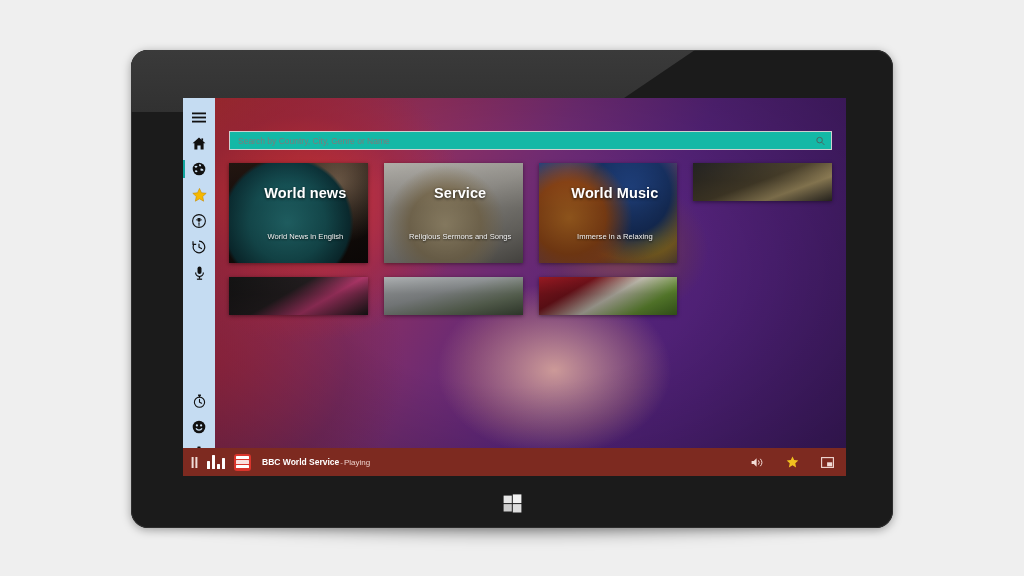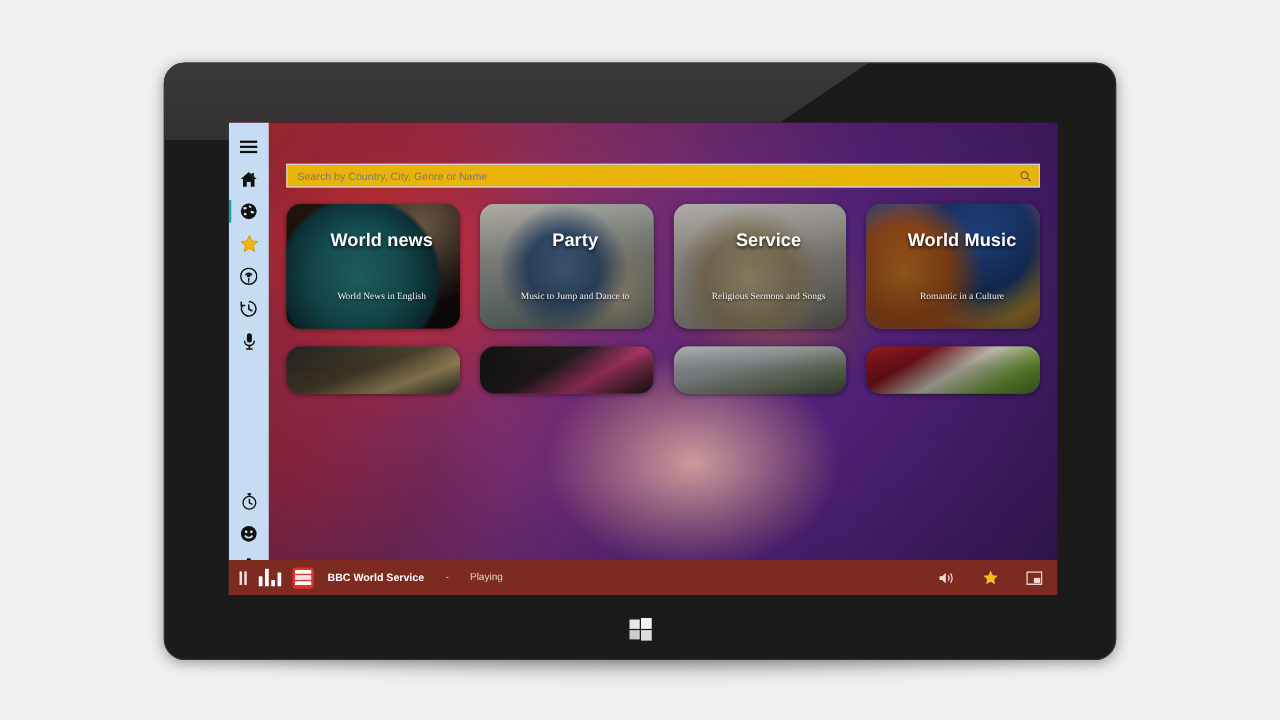--- a/index.html
+++ b/index.html
@@ -118,21 +118,21 @@
   #content {
     position: absolute;
     left: 32px; top: 0; right: 0; bottom: 28px;
     overflow: hidden;
     padding: 0 14px;
   }
   #search-row { padding-top: 33px; }
   #search-box {
     position: relative;
     height: 19px;
-    background: #eab308;
+    background: #14b8a6;
     border: 1px solid #cfcfcf;
     display: flex; align-items: center;
     padding: 0 22px 0 8px;
   }
   #search-input {
     border: 0; outline: 0; background: transparent;
     width: 100%;
     font-family: "Liberation Sans", sans-serif;
     font-size: 8.5px;
     color: #3a3a3a;
@@ -148,21 +148,21 @@
   
   #grid {
     margin-top: 13px;
     display: grid;
     grid-template-columns: repeat(4, 1fr);
     gap: 14px 16px;
   }
   .tile {
     position: relative;
     height: 100px;
-    border-radius: 12px;
+    border-radius: 0;
     overflow: hidden;
     box-shadow: 0 1px 4px rgba(0,0,0,0.45);
     display: flex; flex-direction: column;
     align-items: center; justify-content: center; padding-left: 14px;
   }
   .tile-art { position: absolute; inset: 0; }
   .tile-scrim {
     position: absolute; inset: 0;
     background: linear-gradient(180deg, rgba(0,0,0,0.18) 0%, rgba(0,0,0,0.34) 45%, rgba(0,0,0,0.40) 100%);
   }
@@ -175,21 +175,20 @@
     letter-spacing: 0.1px;
     text-align: center;
   }
   .tile-sub {
     position: relative;
     margin-top: 31px;
     color: #f2f2f2;
     font-size: 7.6px;
     text-shadow: 0 1px 2px rgba(0,0,0,0.8);
     text-align: left;
-    font-family: Liberation Serif, serif;
   }
   .tile.partial { height: 38px; }
 
   
   .art-globe {
     background:
       radial-gradient(circle at 42% 60%, #2f8f93 0%, #1d6b70 38%, #0f3d44 62%, rgba(0,0,0,0) 66%),
       radial-gradient(circle at 78% 20%, rgba(225,190,150,0.55) 0%, rgba(0,0,0,0) 45%),
       linear-gradient(160deg, #2a1a14 0%, #120c0a 100%);
   }
@@ -275,21 +274,21 @@
     gap: 1px;
     padding: 2px;
   }
   #station-logo span {
     display: block; width: 100%; height: 3px;
     background: #ffffff;
     border-radius: 0.5px;
   }
   #station-logo span:nth-child(2) { opacity: 0.85; height: 4px; }
   #now-playing {
-    display: flex; align-items: flex-start; gap: 17px;
+    display: flex; align-items: center; gap: 1px;
     margin-left: 2px;
   }
   #station-name {
     color: #ffffff; font-size: 8.5px; font-weight: bold;
   }
   #np-dash { color: #e0bdb6; font-size: 8px; }
   #np-status { color: #eccfc9; font-size: 8px; }
   #player-right {
     margin-left: auto;
     display: flex; align-items: center; gap: 22px;
@@ -440,39 +439,33 @@
           <div class="tile-art art-globe"></div>
           <div class="tile-scrim"></div>
           <div class="tile-title">World news</div>
           <div class="tile-sub">World News in English</div>
         </div>
 
 
 
 
 
-        <div class="tile">
-          <div class="tile-art art-party"></div>
-          <div class="tile-scrim"></div>
-          <div class="tile-title">Party</div>
-          <div class="tile-sub">Music to Jump and Dance to</div>
-        </div>
 
         <div class="tile">
           <div class="tile-art art-religion"></div>
           <div class="tile-scrim"></div>
           <div class="tile-title">Service</div>
           <div class="tile-sub">Religious Sermons and Songs</div>
         </div>
 
         <div class="tile">
           <div class="tile-art art-worldmusic"></div>
           <div class="tile-scrim"></div>
           <div class="tile-title">World Music</div>
-          <div class="tile-sub">Romantic in a Culture</div>
+          <div class="tile-sub">Immerse in a Relaxing</div>
         </div>
 
         <div class="tile partial">
           <div class="tile-art art-p1"></div>
           <div class="tile-scrim"></div>
         </div>
         <div class="tile partial">
           <div class="tile-art art-p2"></div>
           <div class="tile-scrim"></div>
         </div>

